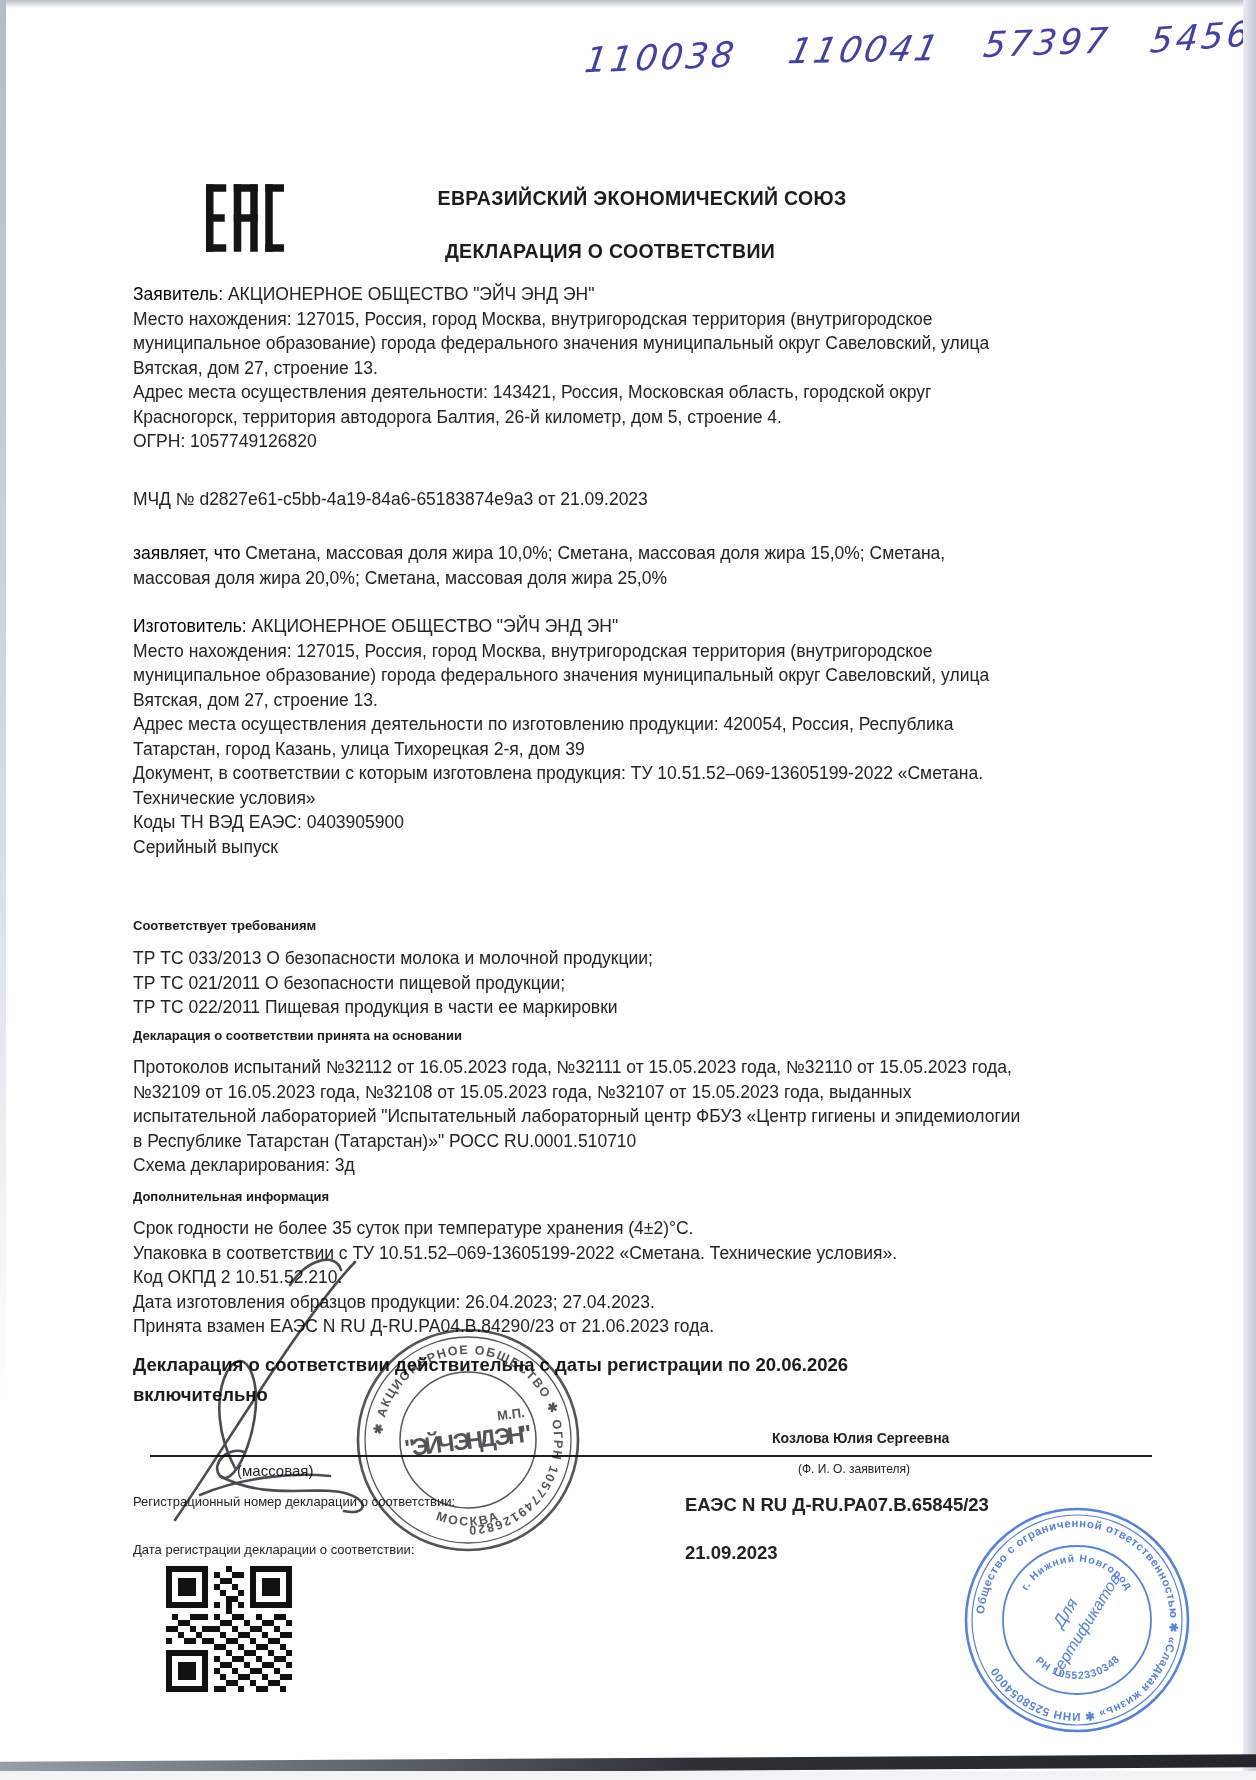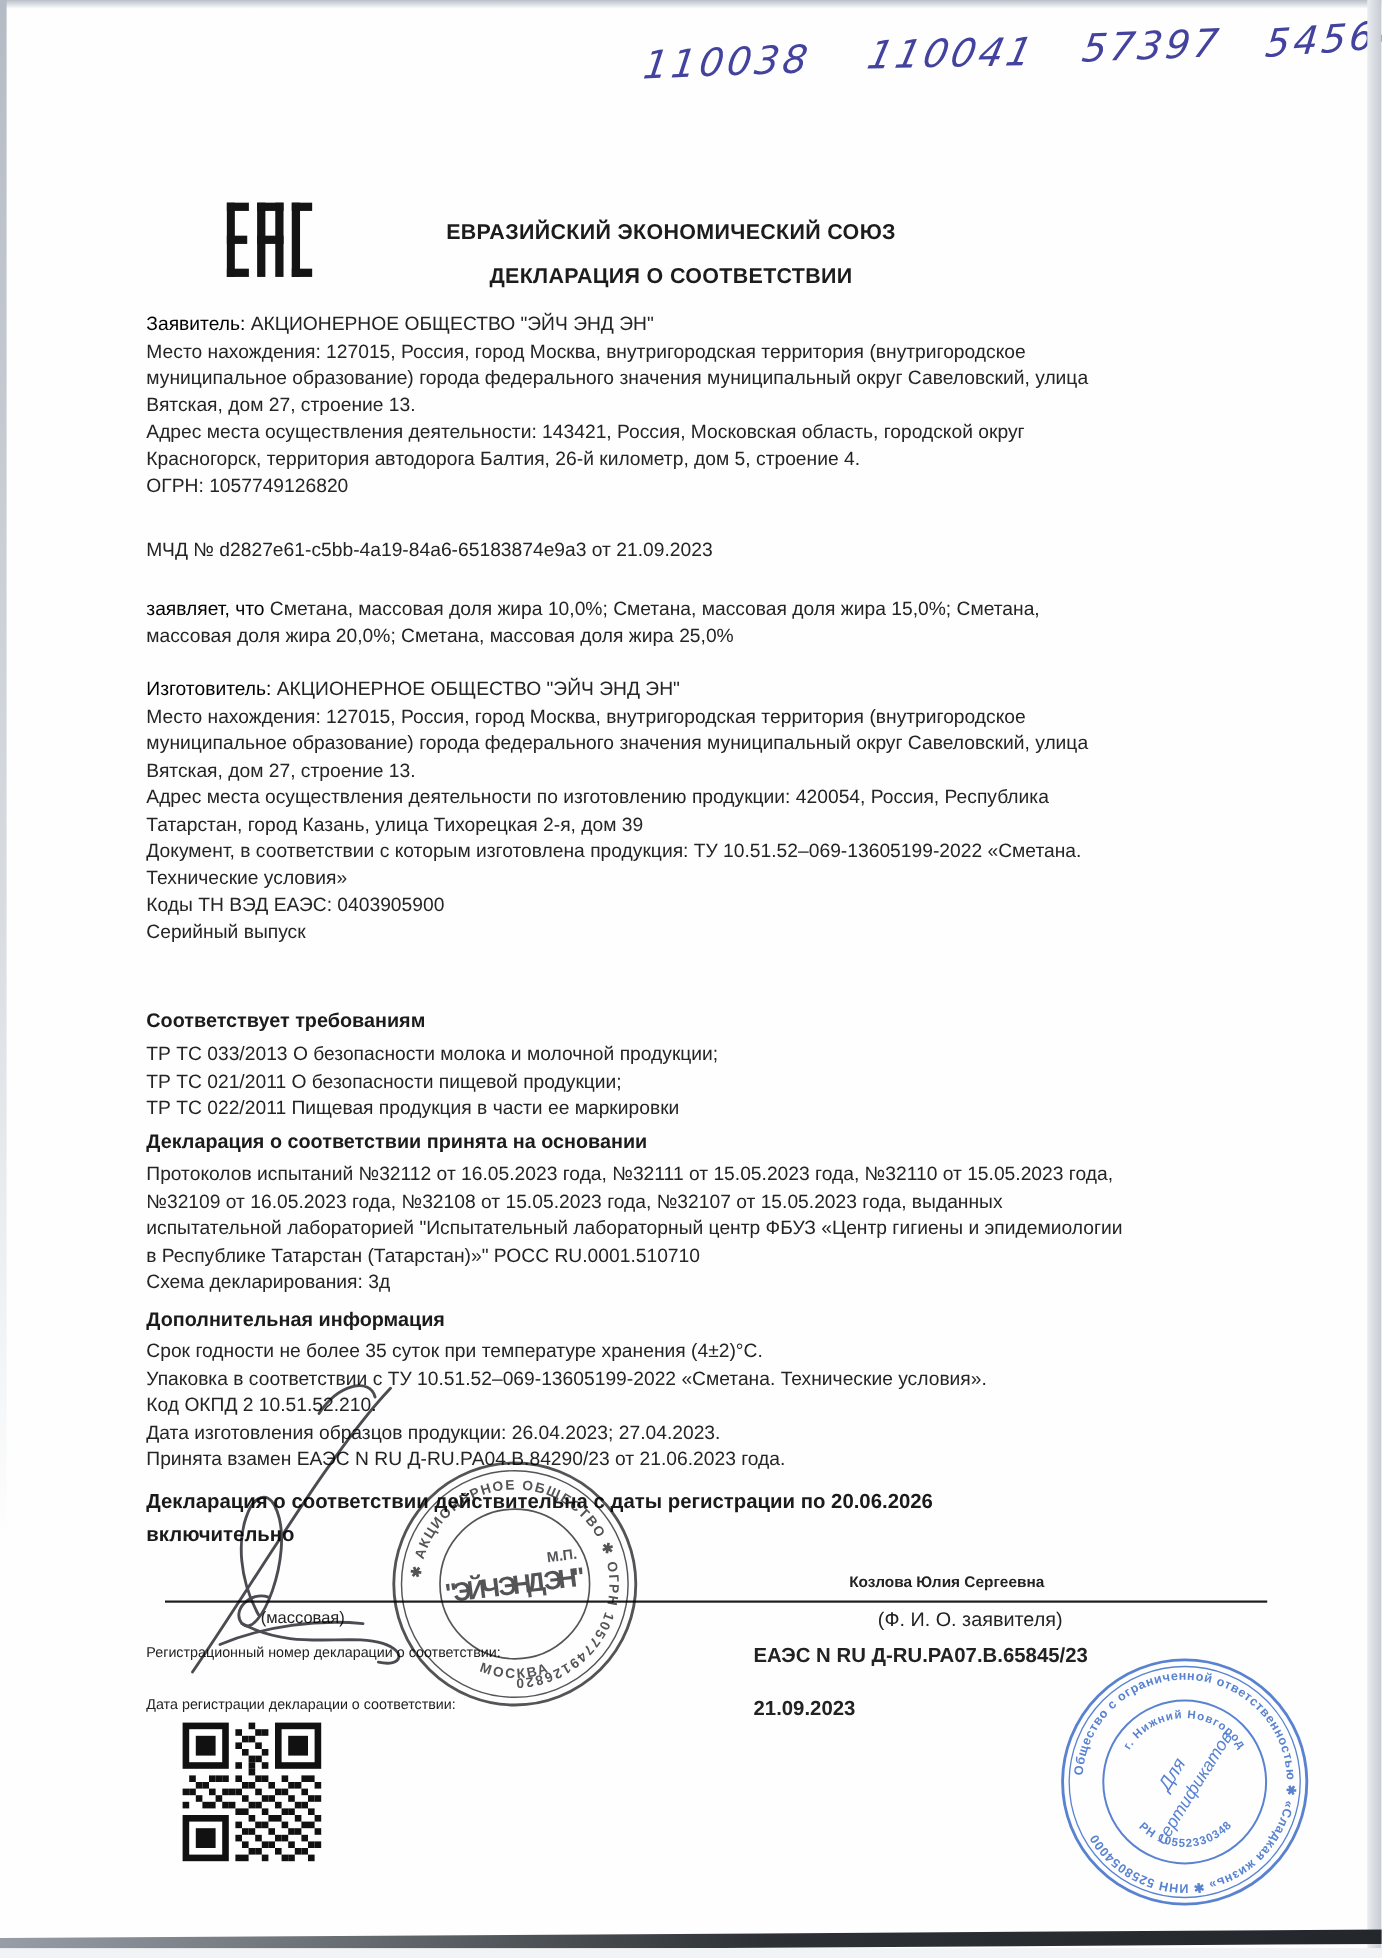--- a/index.html
+++ b/index.html
@@ -25,33 +25,33 @@
     font-family:"DejaVu Sans", sans-serif;font-style:italic;font-weight:400;
     font-size:35px;color:#43439f;transform:rotate(-2.2deg);}
   .hand span{display:inline-block;transform:skewX(-10deg);letter-spacing:3px;}
   .hand .n2{margin-left:52px;transform:skewX(-14deg) rotate(1deg);}
   .hand .n3{margin-left:44px;}
   .hand .n4{margin-left:40px;transform:skewX(-10deg) rotate(-2deg);}
 
   
   .eac{left:206px;top:172px;}
   .title{left:250px;width:720px;text-align:center;font-weight:bold;font-size:19.5px;letter-spacing:.3px;color:#1c1c1c;}
-  .t1{top:200px;} .t2{top:240px;}
+  .t1{top:187px;padding-left:32px;} .t2{top:240px;}
 
   
   .block{left:133px;width:1060px;font-size:17.5px;line-height:24.5px;color:#242424;}
   .block .line, .block div{white-space:nowrap;}
   .block b{font-weight:normal;color:#000000;}
-  .h{font-weight:bold;font-size:18px;color:#1b1b1b;white-space:nowrap;}
+  .h{font-weight:bold;font-size:13px;color:#1b1b1b;white-space:nowrap;}
 
   
   .sig-name{left:772px;top:1430px;font-size:14px;font-weight:bold;white-space:nowrap;}
   .sig-line{left:150px;top:1455px;width:1002px;height:2px;background:#1d1d1d;}
   .sig-label{left:237px;top:1462px;font-size:15px;}
-  .fio-label{left:798px;top:1462px;font-size:18px;}
+  .fio-label{left:798px;top:1462px;font-size:12px;}
   .reg-label{left:133px;font-size:13px;font-weight:normal;white-space:nowrap;}
   .reg-value{left:685px;font-size:18.5px;font-weight:bold;white-space:nowrap;}
   .r1{top:1494px;} .r2{top:1542px;}
 
   .stamp{mix-blend-mode:multiply;}
   .qr{left:163px;top:1563px;}
 </style>
 </head>
 <body>
 

